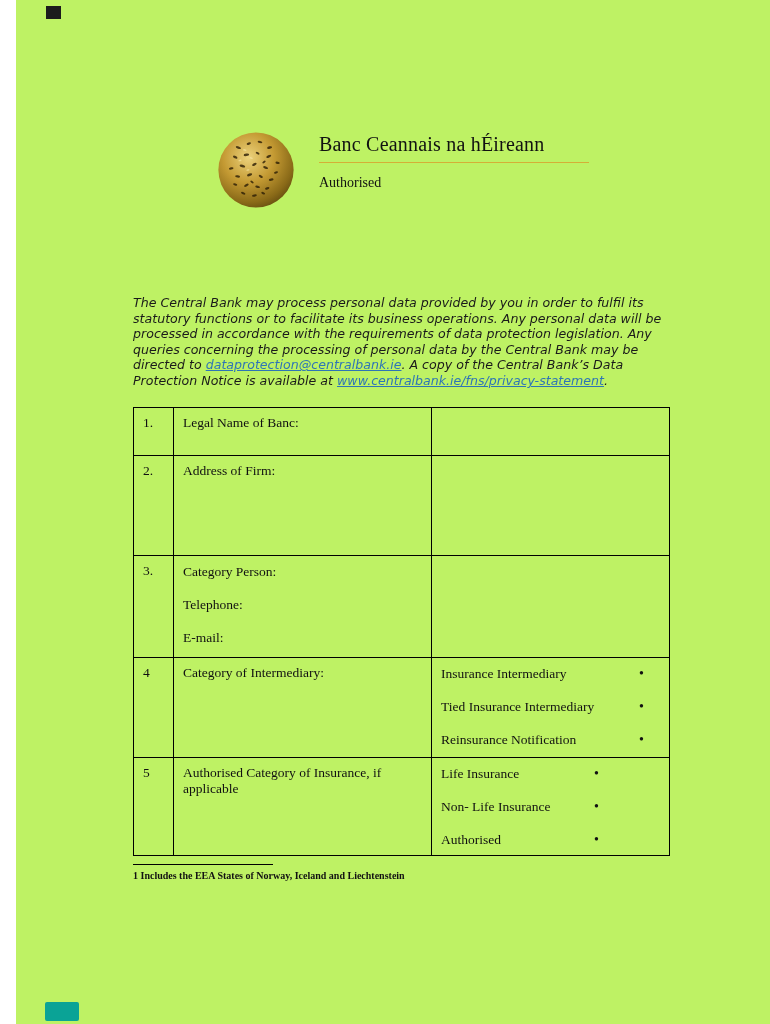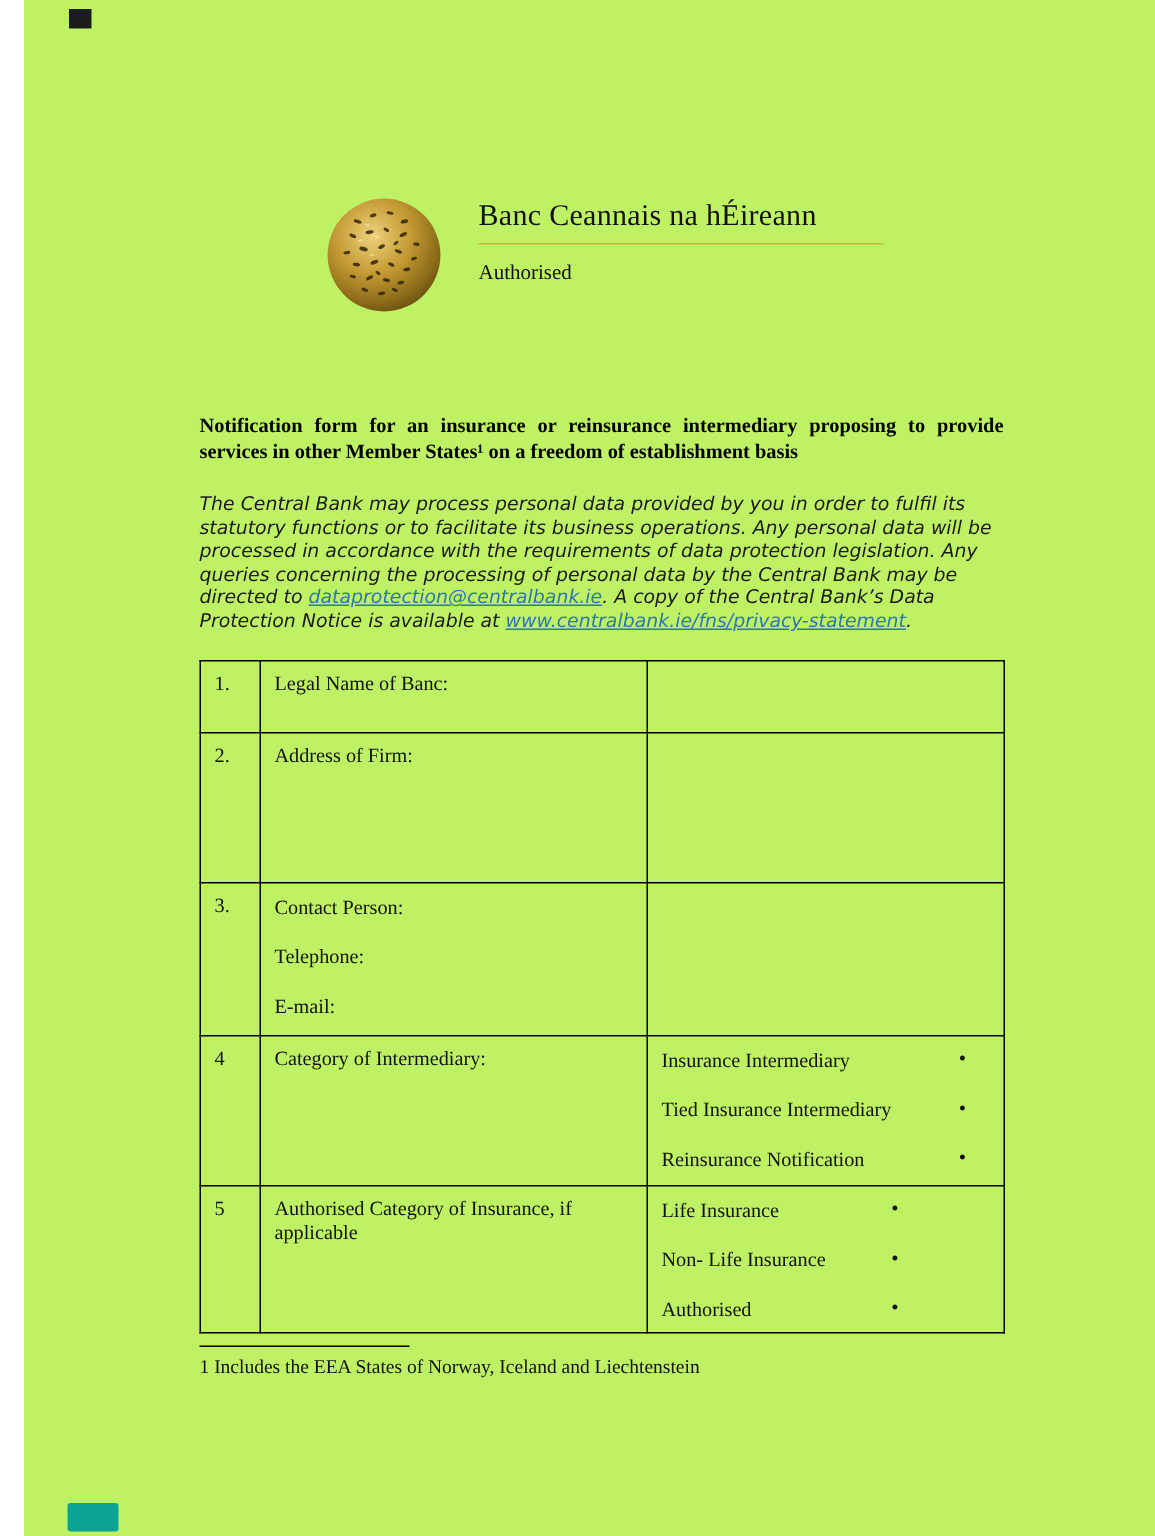--- a/index.html
+++ b/index.html
@@ -67,21 +67,21 @@
 
   .opt { display:flex; justify-content:space-between; align-items:flex-end;
          margin-bottom:16px; line-height:17px; }
   .opt:last-child { margin-bottom:0; }
   .opt-4 { width:203px; }
   .opt-5 { width:158px; }
   .bullet { font-size:14px; line-height:17px; }
 
   .footnote { margin-top:8px; }
   .footnote-rule { width:140px; border-top:1.5px solid #000; }
-  .footnote-text { margin-top:5px; font-size:13px; color:#111; }
+  .footnote-text { margin-top:5px; font-size:10px; color:#111;font-weight:bold; }
 </style>
 </head>
 <body>
 
 <div class="page">
 
   <div class="artifact-top-left"></div>
 
   <header class="logo-block">
     <div class="sphere-wrap">
@@ -134,21 +134,20 @@
     </div>
     <div class="logo-text">
       <div class="logo-line1">Banc Ceannais na hÉireann</div>
       <div class="logo-underline"></div>
       <div class="logo-line3">Authorised</div>
     </div>
   </header>
 
   <main class="content">
 
-    <h1 class="form-title">Notification form for an insurance or reinsurance intermediary proposing to provide services in other Member States¹ on a freedom of establishment basis</h1>
 
     <p class="intro"><span>The Central Bank may process personal data provided by you in order to fulfil its statutory functions or to facilitate its business operations. Any personal data will be processed in accordance with the requirements of data protection legislation. Any queries concerning the processing of personal data by the Central Bank may be directed to </span><a class="doc-link">dataprotection@centralbank.ie</a><span>. A copy of the Central Bank’s Data Protection Notice is available at </span><a class="doc-link">www.centralbank.ie/fns/privacy-statement</a><span>.</span></p>
 
     <table class="form-table">
       <colgroup>
           <col class="c-num">
           <col class="c-label">
           <col class="c-value">
         </colgroup>
 
@@ -161,21 +160,21 @@
 
       <tr class="r2">
         <td>2.</td>
         <td>Address of Firm:</td>
         <td></td>
       </tr>
 
       <tr class="r3">
         <td>3.</td>
         <td>
-          <div class="stacked-line">Contact Person:</div>
+          <div class="stacked-line">Category Person:</div>
           <div class="stacked-line">Telephone:</div>
           <div class="stacked-line">E-mail:</div>
         </td>
         <td></td>
       </tr>
 
       <tr class="r4">
         <td>4</td>
         <td>Category of Intermediary:</td>
         <td>

